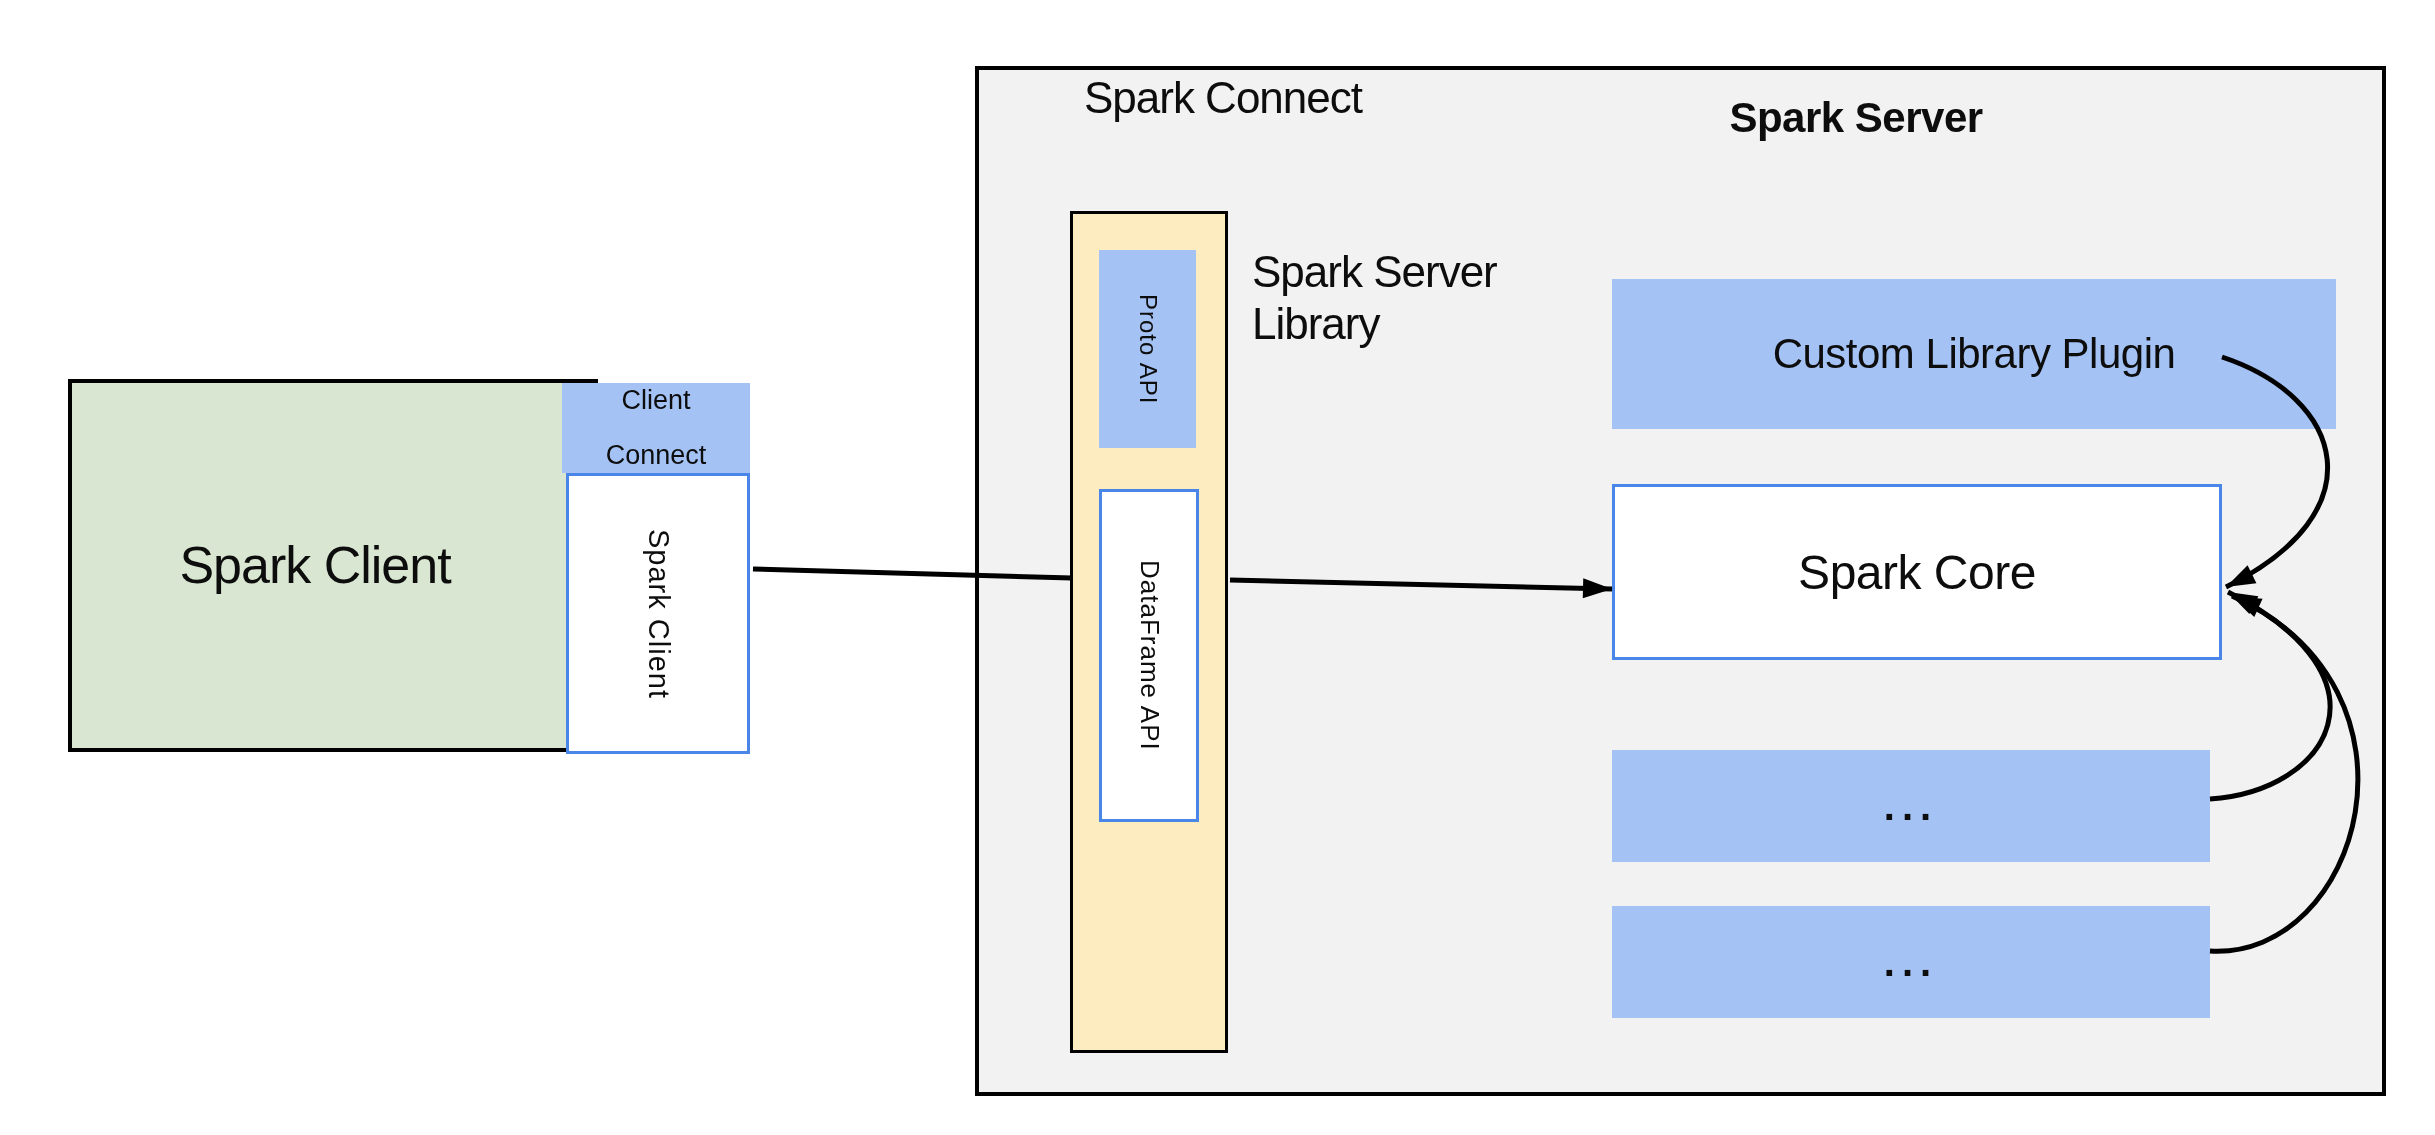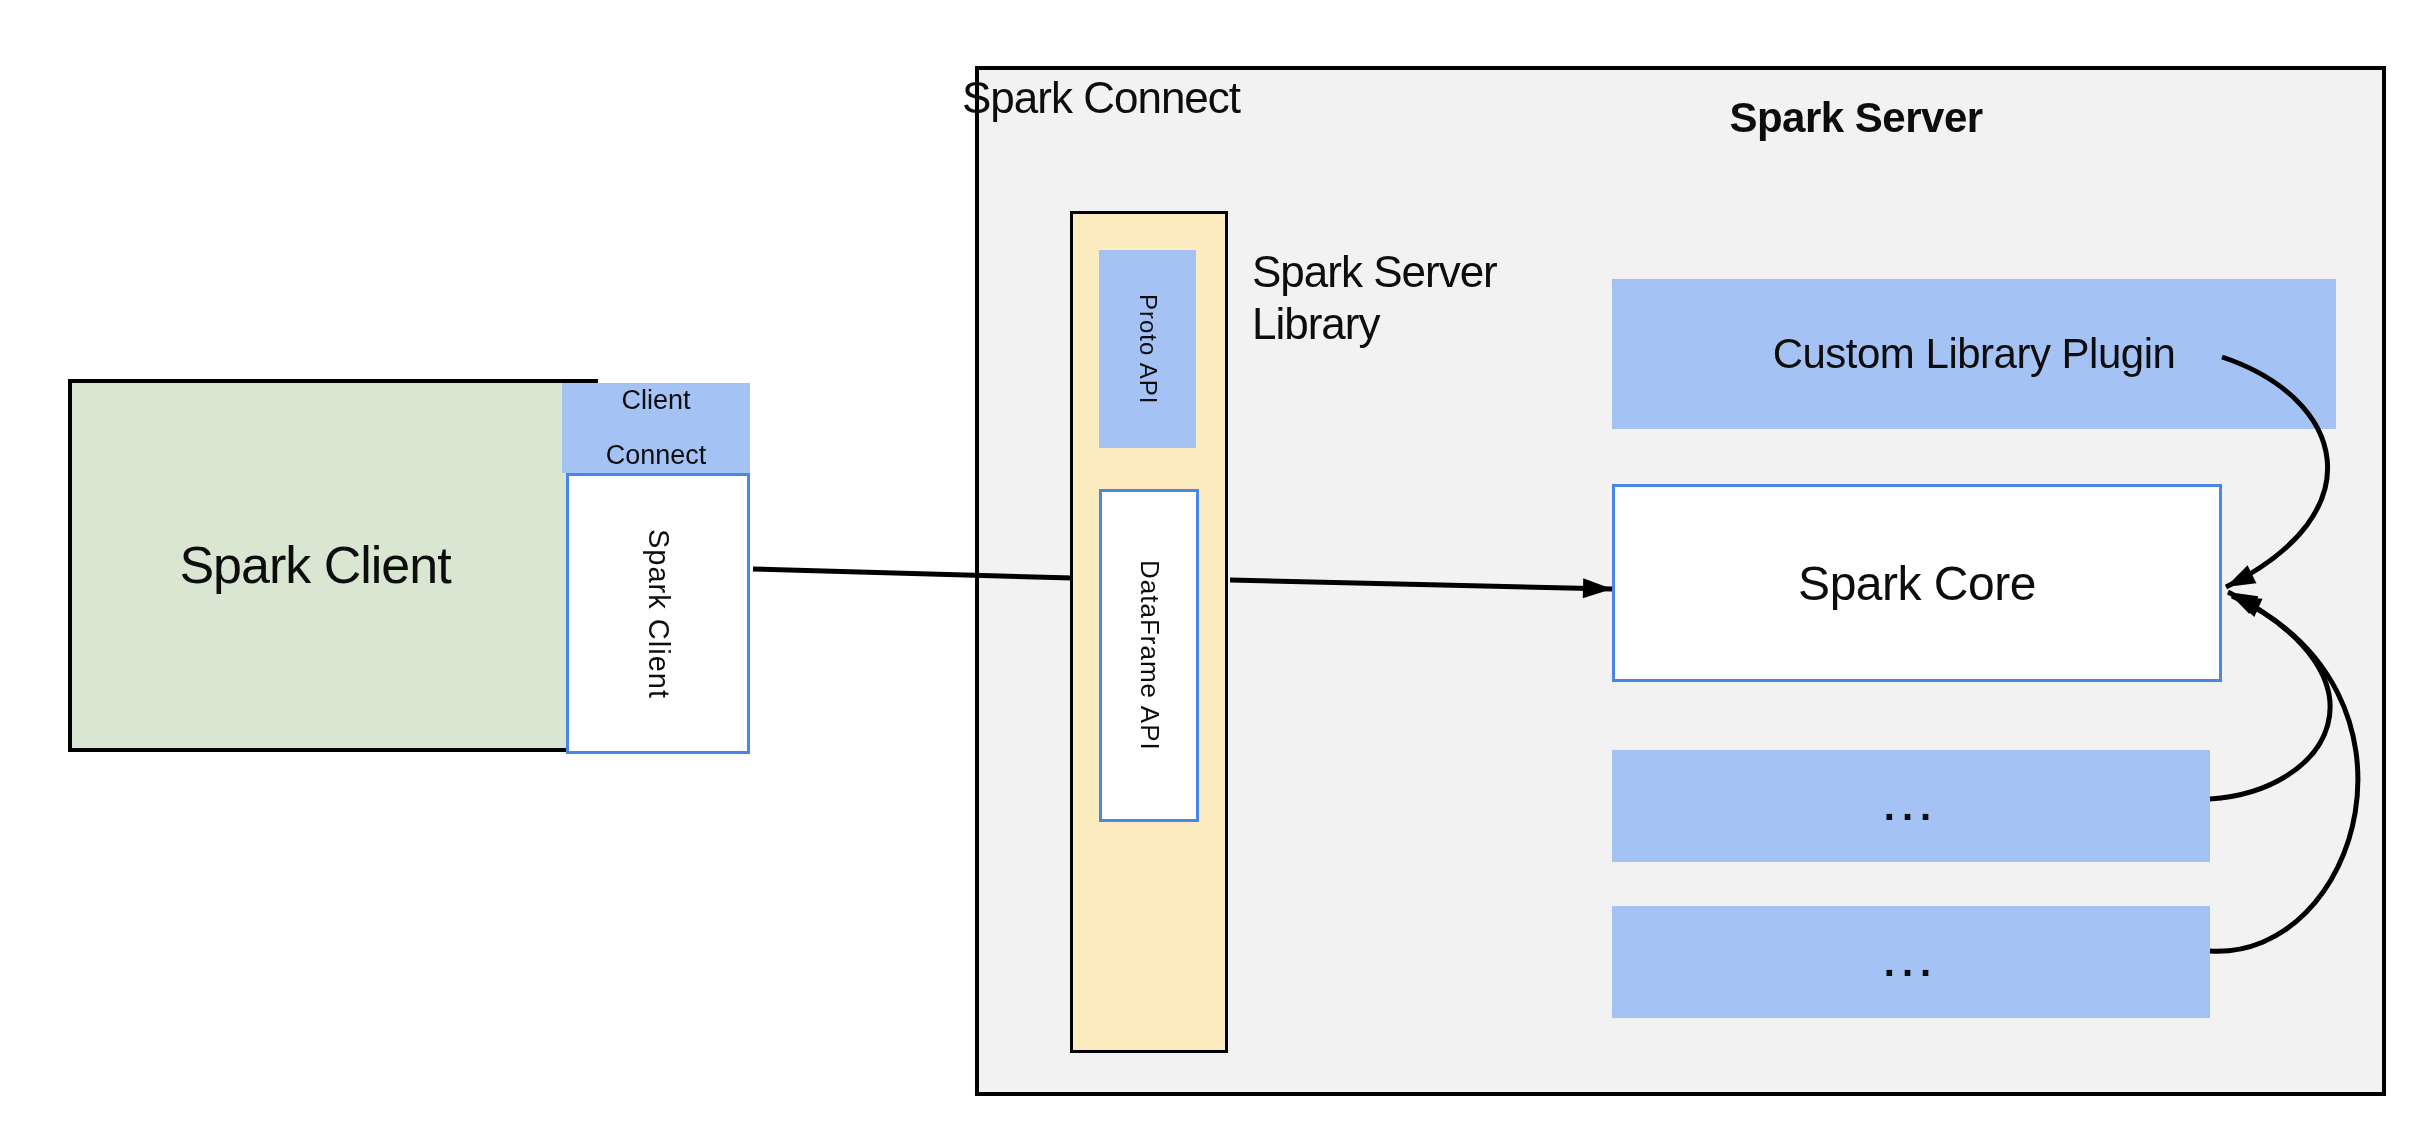--- a/index.html
+++ b/index.html
@@ -24,34 +24,34 @@
   .green-label{left:68px;top:379px;width:494px;height:373px;flex-direction:column;text-align:center;
     font-size:52px;line-height:1.32;letter-spacing:-1px;}
   .package-box{left:562px;top:383px;width:188px;height:90px;background:var(--box-blue);
     flex-direction:column;text-align:center;font-size:27px;line-height:1.3;gap:20px;}
   .client-box{left:566px;top:473px;width:184px;height:281px;background:#fff;border:3px solid var(--border-blue);}
   .vtext{writing-mode:vertical-rl;}
   .client-box .vtext{font-size:29px;letter-spacing:1px;}
 
   
   .gray-box{left:975px;top:66px;width:1411px;height:1030px;background:var(--panel-gray);border:4px solid var(--border-black);}
-  .connect-title{left:962px;top:70px;width:400px;text-align:left;font-size:44px;line-height:1.25;letter-spacing:-1px;}
+  .connect-title{left:962px;top:70px;width:400px;text-align:right;font-size:44px;line-height:1.25;letter-spacing:-1px;}
 
   
   .yellow-box{left:1070px;top:211px;width:158px;height:842px;background:var(--box-yellow);border:3px solid var(--border-black);}
   .proto-box{left:1099px;top:250px;width:97px;height:198px;background:var(--box-blue);}
   .proto-box .vtext{font-size:24px;letter-spacing:1px;}
   .dataframe-box{left:1099px;top:489px;width:100px;height:333px;background:#fff;border:3px solid var(--border-blue);}
   .dataframe-box .vtext{font-size:26px;letter-spacing:1px;}
   .library-label{left:1252px;top:246px;width:420px;font-size:44px;line-height:1.18;letter-spacing:-1px;}
 
   
   .server-title{left:1656px;top:94px;width:400px;text-align:center;font-size:42px;font-weight:bold;letter-spacing:-0.5px;}
   .plugin-box{left:1612px;top:279px;width:724px;height:150px;background:var(--box-blue);font-size:42px;letter-spacing:-0.5px;}
-  .core-box{left:1612px;top:484px;width:610px;height:198px;background:#fff;border:3px solid var(--border-blue);font-size:48px;letter-spacing:-0.5px;}
+  .core-box{left:1612px;top:484px;width:610px;height:176px;background:#fff;border:3px solid var(--border-blue);font-size:48px;letter-spacing:-0.5px;}
   .more-box1{left:1612px;top:750px;width:598px;height:112px;background:var(--box-blue);}
   .more-box2{left:1612px;top:906px;width:598px;height:112px;background:var(--box-blue);}
   .dots{font-size:40px;font-weight:bold;letter-spacing:7px;}
 
   .overlay{left:0;top:0;width:2435px;height:1135px;pointer-events:none;}
 </style>
 </head>
 <body>
 
 <div class="stage">

